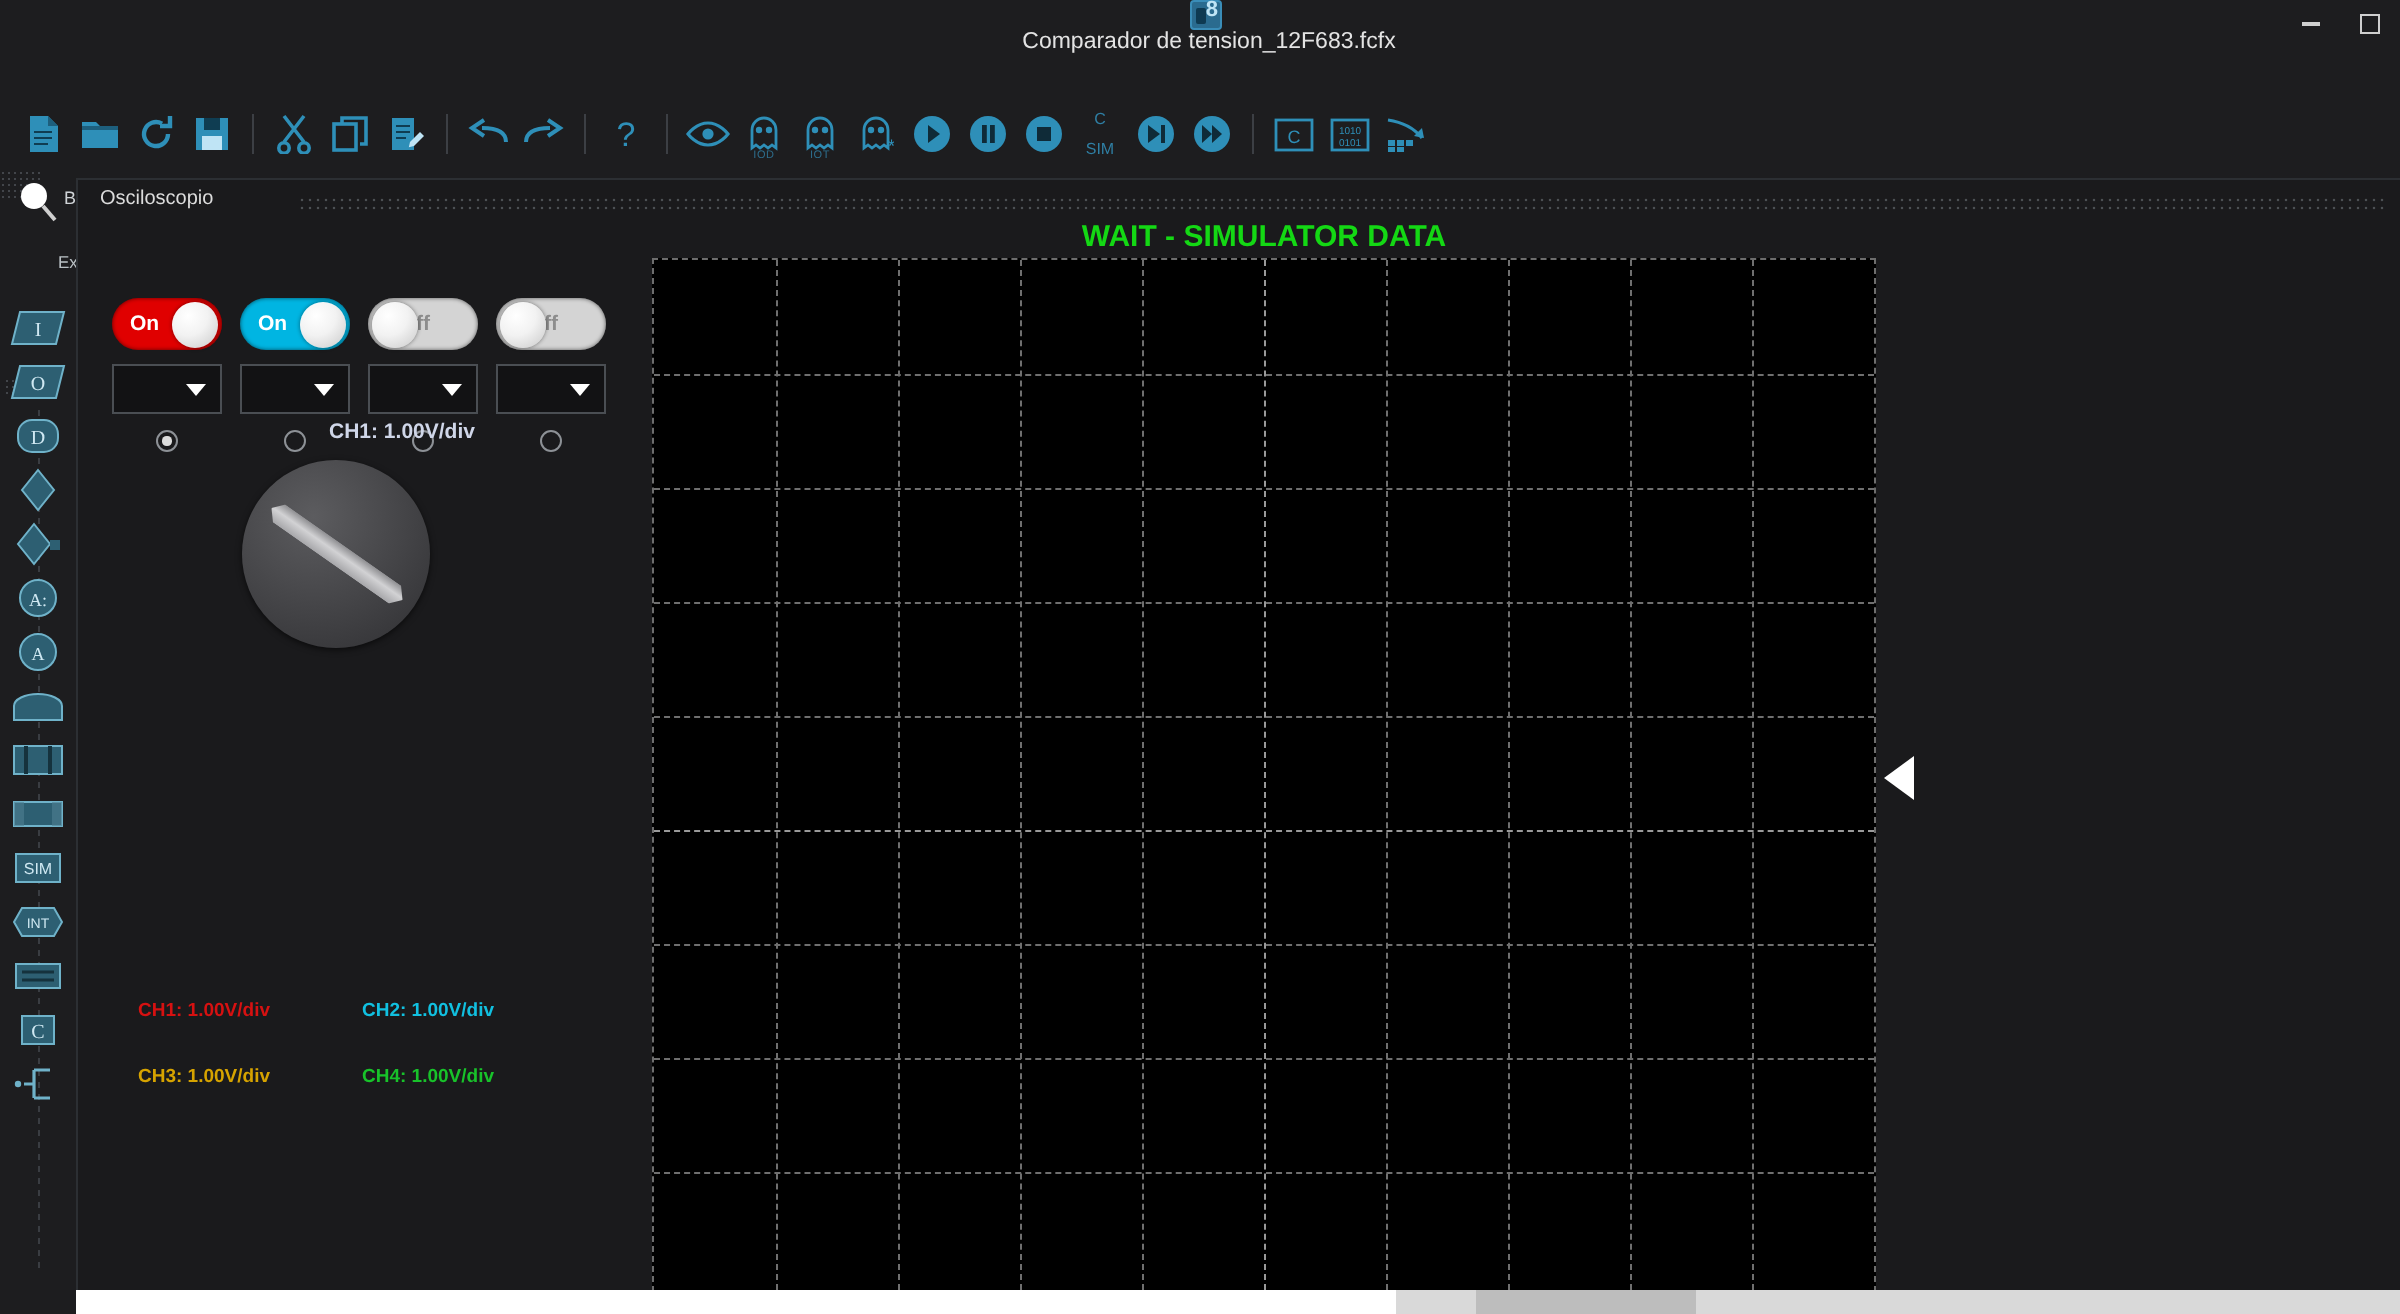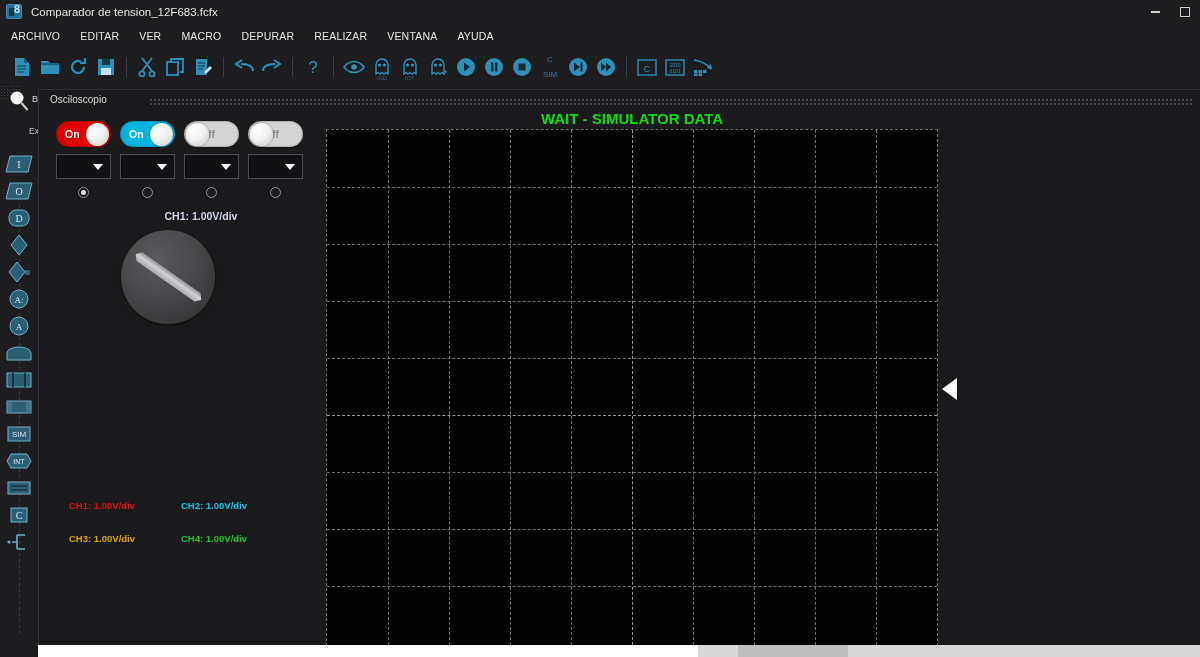--- a/index.html
+++ b/index.html
@@ -8,21 +8,21 @@
     background: #1b1b1d;
     font-family: "Liberation Sans", sans-serif;
     overflow: hidden;
     color: #d8d8d8;
   }
   .app { position: relative; width: 1200px; height: 657px; background: #1d1d1f; }
 
   
   .titlebar {
     position: absolute; left:0; top:0; width:1200px; height:23px;
-    background:#1d1d1f; display:flex; align-items:center;
+    background:#1d1d1f; display:flex; align-items:center;flex-direction:column;
   }
   .app-icon {
     width:16px; height:15px; margin-left:6px; border-radius:2px;
     background:#2a6b8f; position:relative; flex:0 0 auto;
     border:1px solid #3a8db8;
   }
   .app-icon:after{
     content:"8"; position:absolute; right:1px; top:-2px; font-size:11px;
     color:#bfe4f5; font-family:"Liberation Sans",sans-serif; font-weight:bold;
   }
@@ -83,21 +83,21 @@
     position:absolute; left:38px; top:89px; width:1162px; height:628px;
     background:#1a1a1c; border-top:1px solid #2c2f33; border-left:1px solid #2c2f33;
   }
   .scope-title { position:absolute; left:11px; top:4px; font-size:10px; color:#dcdcdc; }
   .scope-dots { position:absolute; left:110px; top:8px; right:6px; height:7px;
     background-image: radial-gradient(#55595e 0.7px, transparent 0.8px);
     background-size:4px 4px; opacity:.85; }
 
   
   .toggles { position:absolute; left:17px; top:31px; display:flex; gap:9px; }
-  .tgl-col { width:55px; }
+  .tgl-col { width:55px;margin-top:28px; }
   .switch {
     width:55px; height:26px; border-radius:13px; position:relative;
     display:flex; align-items:center; box-shadow: inset 0 0 2px rgba(0,0,0,.6);
   }
   .switch.on-red { background:#e00000; }
   .switch.on-cyan { background:#00b5e2; }
   .switch.off { background:#d4d4d4; }
   .switch .knob {
     position:absolute; width:23px; height:23px; border-radius:50%;
     background: radial-gradient(circle at 35% 30%, #ffffff 0%, #f2f2f2 45%, #c9c9c9 100%);
@@ -184,30 +184,20 @@
     <div class="wincontrols">
       <div class="wbtn">
           <div class="min"></div>
         </div>
       <div class="wbtn">
           <div class="max"></div>
         </div>
     </div>
   </div>
 
-  <div class="menubar">
-    <div class="menu-item">ARCHIVO</div>
-    <div class="menu-item">EDITAR</div>
-    <div class="menu-item">VER</div>
-    <div class="menu-item">MACRO</div>
-    <div class="menu-item">DEPURAR</div>
-    <div class="menu-item">REALIZAR</div>
-    <div class="menu-item">VENTANA</div>
-    <div class="menu-item">AYUDA</div>
-  </div>
 
   <div class="toolbar">
     <div class="tb">
       <svg width="18" height="20" viewBox="0 0 18 20">
           <path d="M2 1h9l5 5v13H2z" fill="#2e8fb8"></path>
           <path d="M11 1v5h5" fill="#1d5f7d"></path>
           <g stroke="#0f3d52" stroke-width="1">
             <path d="M4 9h9M4 12h9M4 15h7"></path>
           </g>
         </svg>

